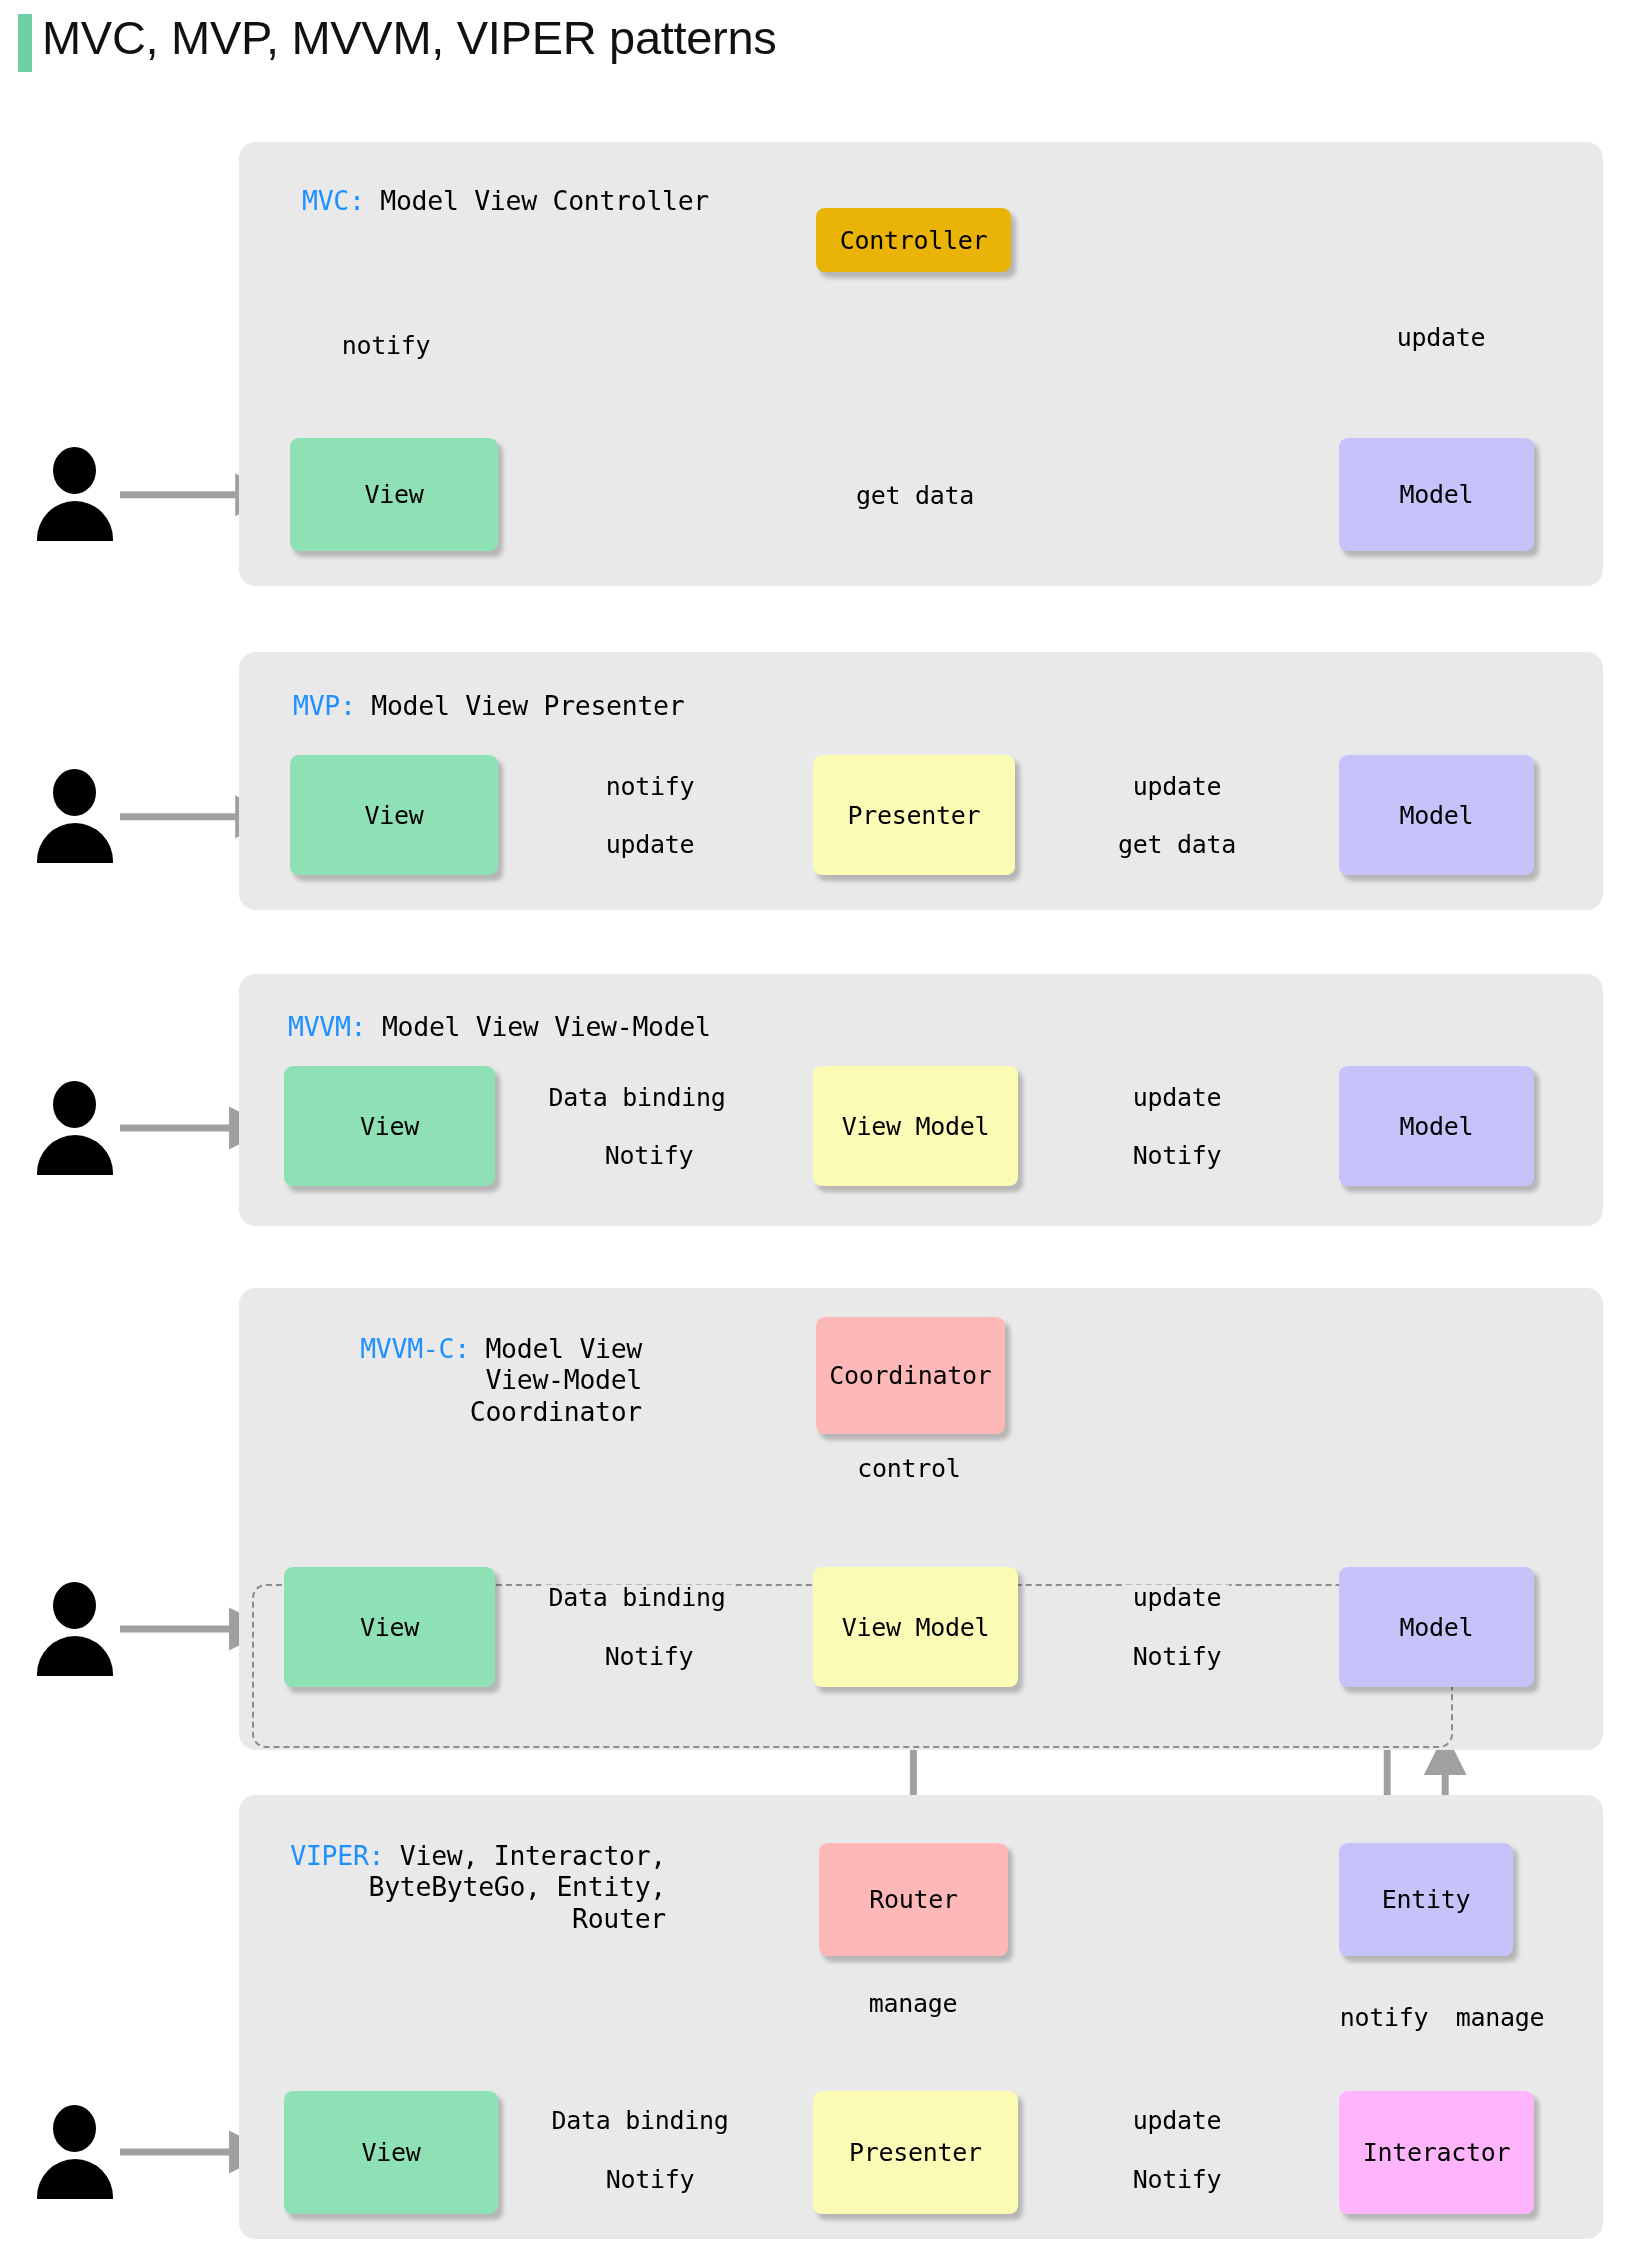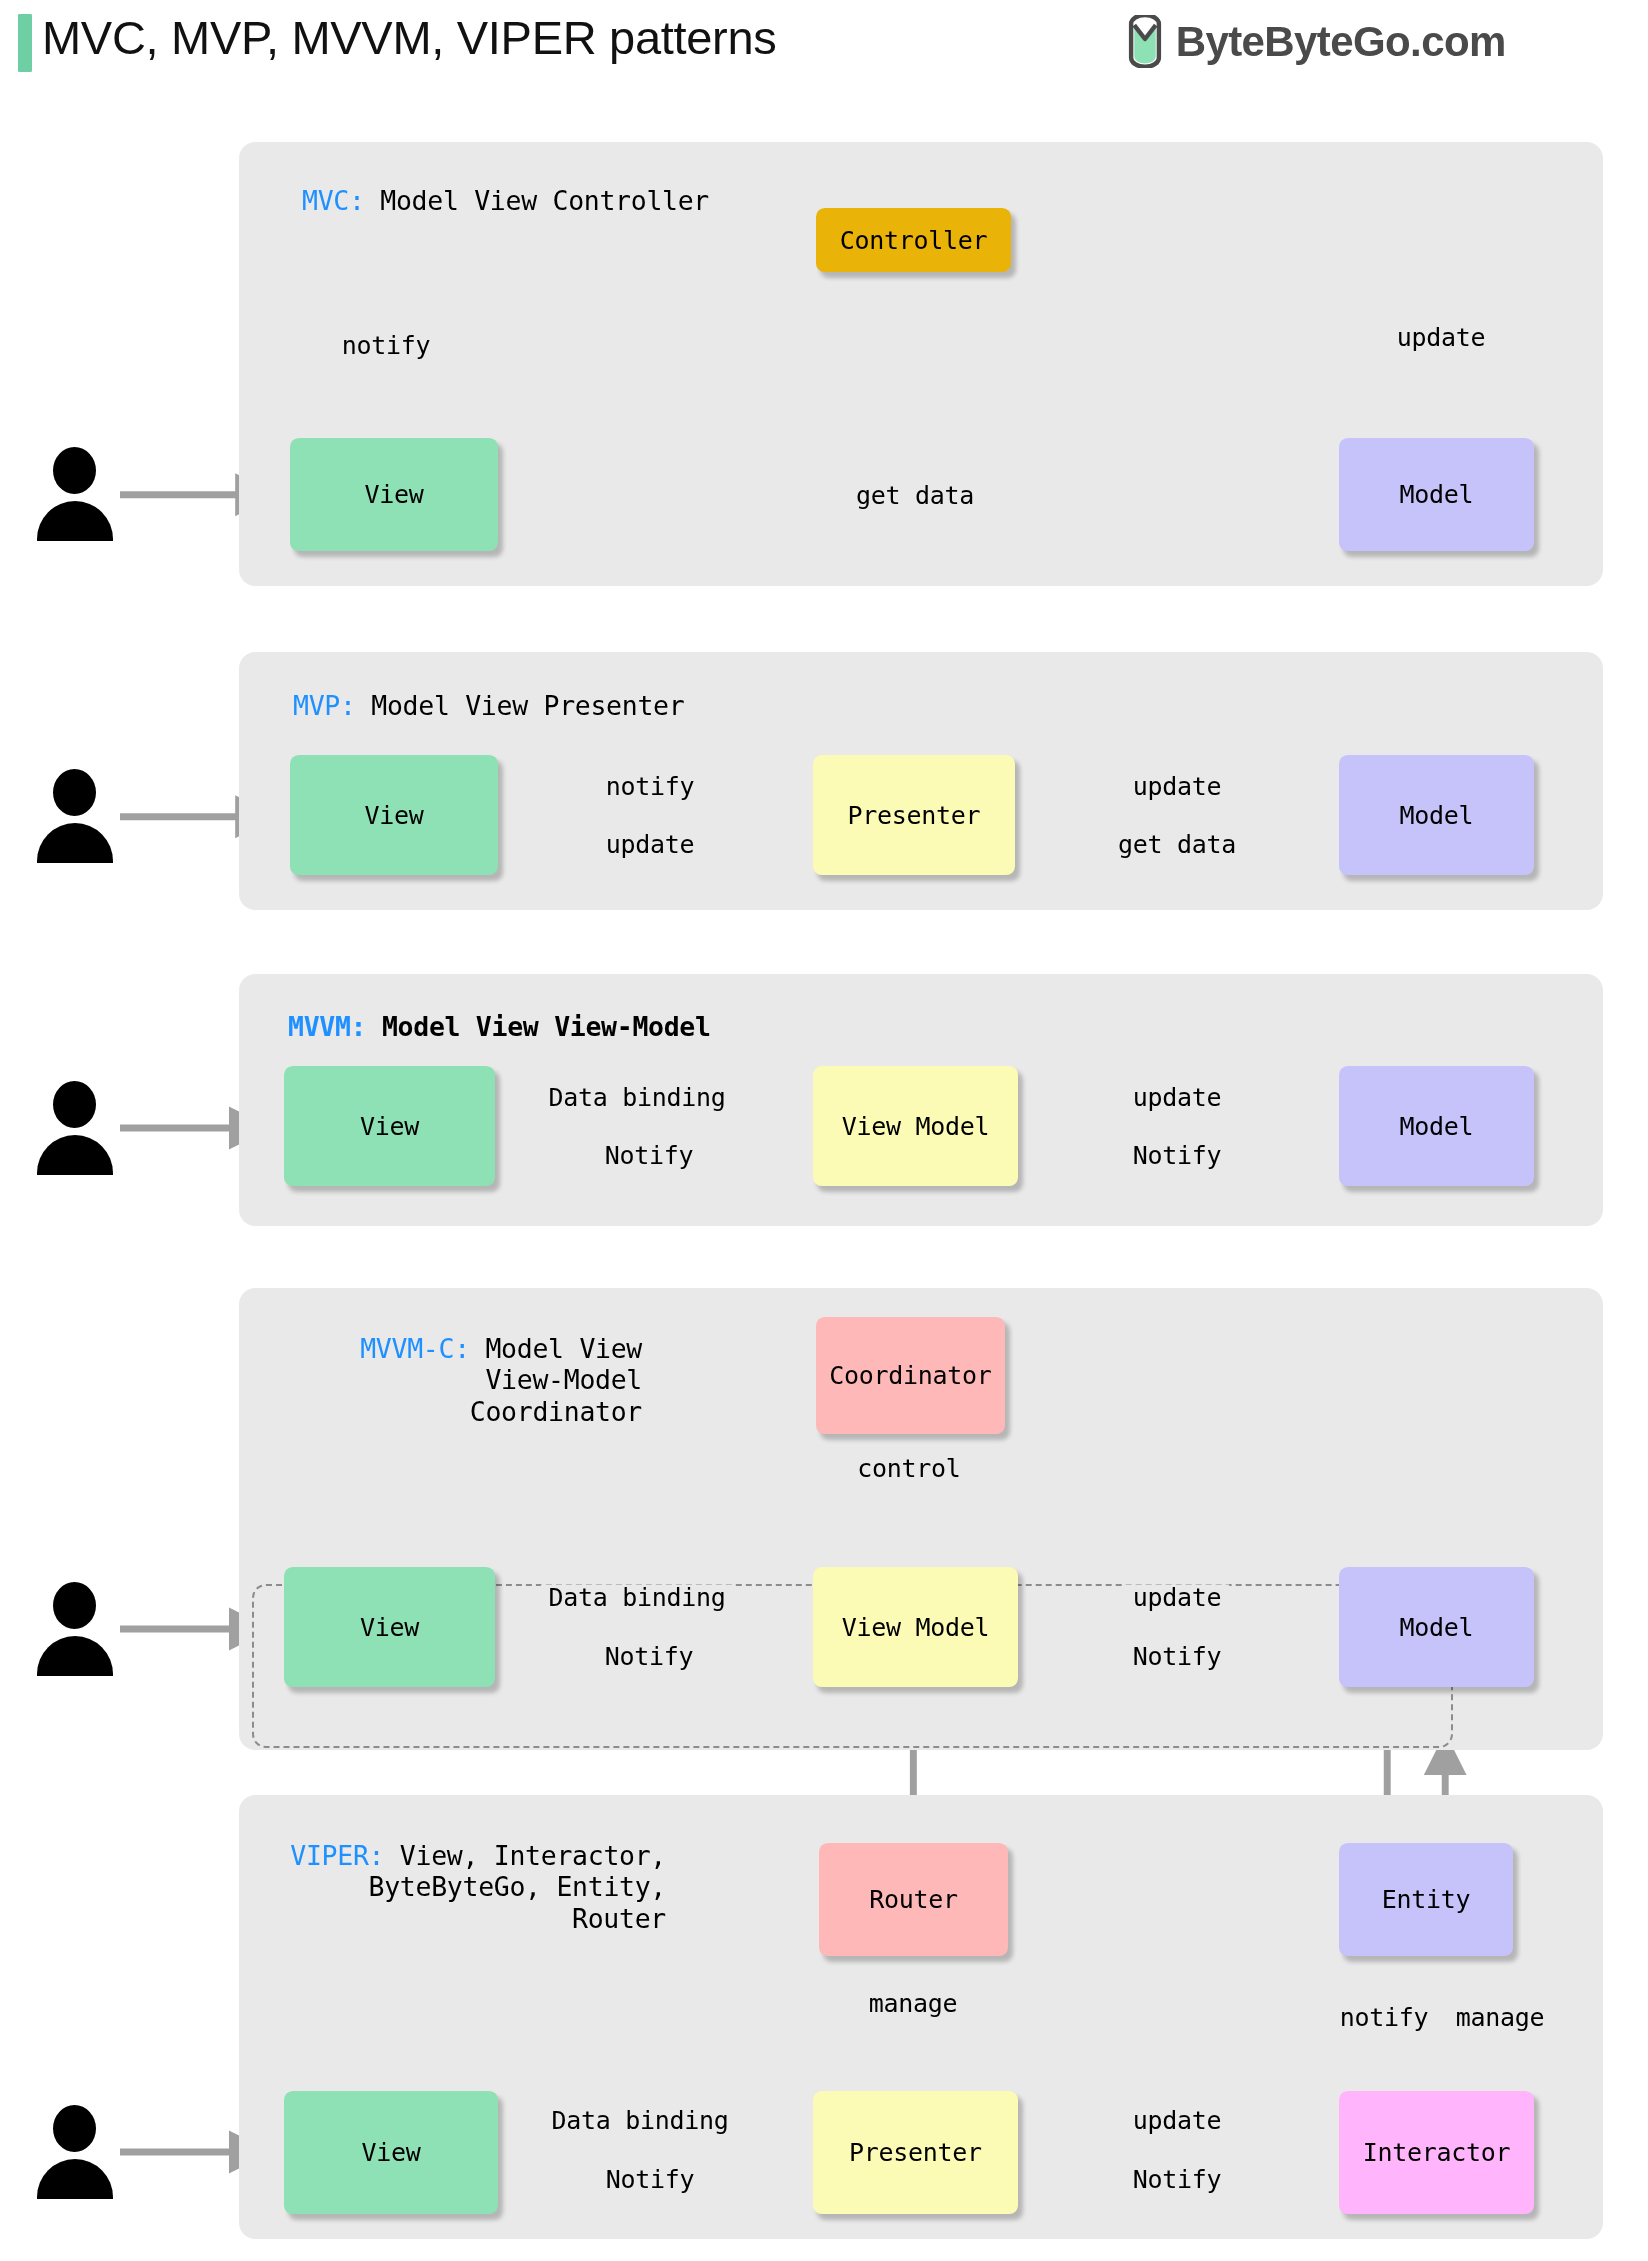--- a/index.html
+++ b/index.html
@@ -81,28 +81,20 @@
   .groupbox {
     position:absolute; border:2.5px dashed #8c8c8c; border-radius:14px; background:transparent;
   }
 </style>
 </head>
 <body>
 
 <div id="header">
   <div id="title-accent" style="background: rgb(110, 207, 165);"></div>
   <div id="page-title">MVC, MVP, MVVM, VIPER patterns</div>
-  <div id="brand">
-    <svg id="brand-mark" viewBox="0 0 60 84">
-      <path d="M8 14 A22 14 0 0 1 52 14 L52 68 A22 14 0 0 1 8 68 Z" fill="#ffffff" stroke="#4a4a4a" stroke-width="7"></path>
-      <path d="M13 18 L30 40 L47 18 L47 66 A17 11 0 0 1 13 66 Z" fill="#8ee0b5"></path>
-      <path d="M13 16 L30 38 L47 16" fill="none" stroke="#4a4a4a" stroke-width="7" stroke-linejoin="round"></path>
-    </svg>
-    <div id="brand-text">ByteByteGo.com</div>
-  </div>
 </div>
 
 <svg class="edges" viewBox="0 0 2616 3588">
   <defs>
     <marker id="ah" markerWidth="7" markerHeight="7" refX="5.2" refY="3.5" orient="auto" markerUnits="strokeWidth">
       <path d="M0,0.4 L6.2,3.5 L0,6.6 z" fill="#a0a0a0"></path>
     </marker>
   </defs>
   <g stroke="#a0a0a0" stroke-width="11" fill="none" marker-end="url(#ah)">
 
@@ -179,21 +171,21 @@
 </div>
 <div class="node n-view" style="left: 290px; top: 755px; width: 208px; height: 120px; background: rgb(142, 224, 181);">View</div>
 <div class="node n-presenter" style="left: 813px; top: 755px; width: 202px; height: 120px; background: rgb(251, 251, 181);">Presenter</div>
 <div class="node n-model" style="left: 1339px; top: 755px; width: 195px; height: 120px; background: rgb(197, 195, 250);">Model</div>
 <div class="elabel" style="left: 650px; top: 786px; background: rgb(233, 233, 233);">notify</div>
 <div class="elabel" style="left: 650px; top: 844px; background: rgb(233, 233, 233);">update</div>
 <div class="elabel" style="left: 1177px; top: 786px; background: rgb(233, 233, 233);">update</div>
 <div class="elabel" style="left: 1177px; top: 844px; background: rgb(233, 233, 233);">get data</div>
 
 <div class="panel" style="top: 974px; height: 252px; background: rgb(233, 233, 233);">
-  <div class="panel-title" style="left:49px; top:37px;font-weight:bold;"><span class="tag" style="color: rgb(30, 144, 255);">MVVM:</span><span> Model View View-Model</span></div>
+  <div class="panel-title" style="left:49px; top:37px;"><span class="tag" style="color: rgb(30, 144, 255);">MVVM:</span><span> Model View View-Model</span></div>
 </div>
 <div class="actor" style="left:37px; top:1081px;">
   <div class="head"></div>
   <div class="body"></div>
 </div>
 <div class="node n-view" style="left: 284px; top: 1066px; width: 211px; height: 120px; background: rgb(142, 224, 181);">View</div>
 <div class="node n-presenter" style="left: 813px; top: 1066px; width: 205px; height: 120px; background: rgb(251, 251, 181);">View Model</div>
 <div class="node n-model" style="left: 1339px; top: 1066px; width: 195px; height: 120px; background: rgb(197, 195, 250);">Model</div>
 <div class="elabel" style="left: 637px; top: 1097px; background: rgb(233, 233, 233);">Data binding</div>
 <div class="elabel" style="left: 649px; top: 1155px; background: rgb(233, 233, 233);">Notify</div>

